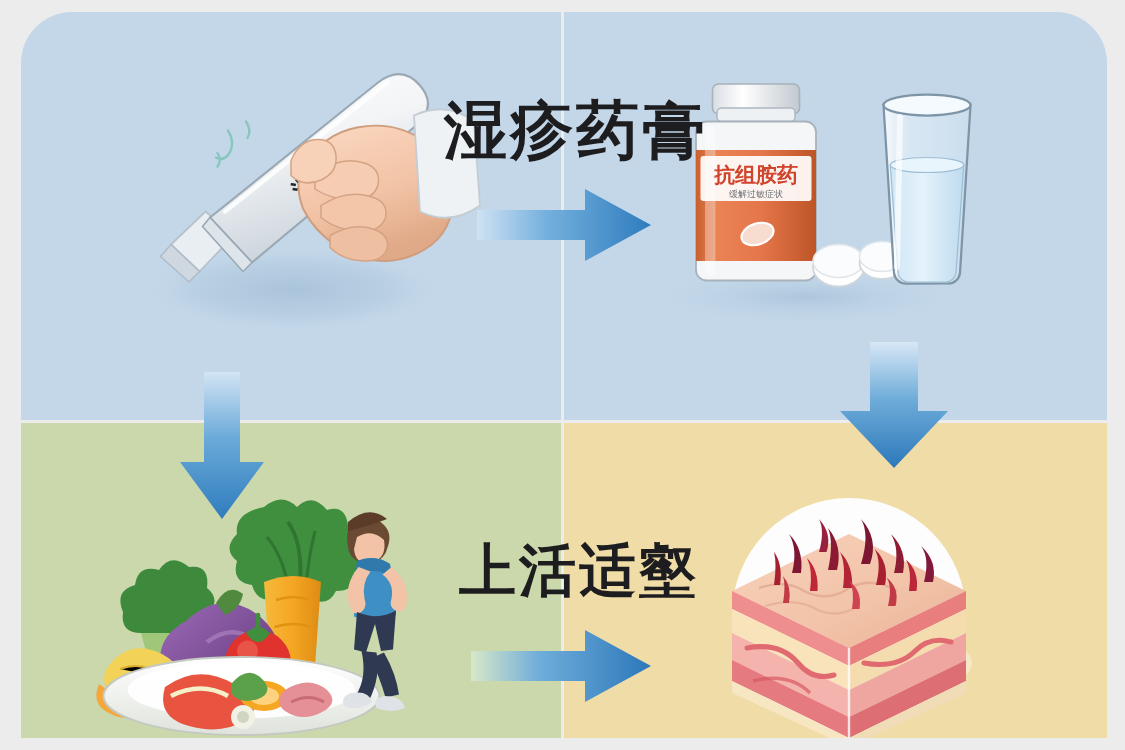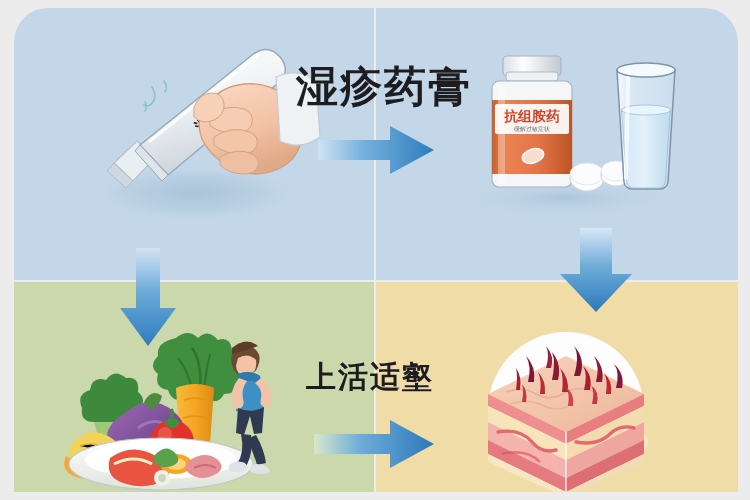--- a/index.html
+++ b/index.html
@@ -18,21 +18,21 @@
   #q-br{left:376px; top:282px; width:362px; height:218px; background:#f0dca6;}
 
   
   #edge{position:absolute;inset:0;pointer-events:none;
         box-shadow:inset 0 0 0 8px #ececed;}
 
   
   .headline{position:absolute;color:#1d1d20;font-weight:700;letter-spacing:2px;
             white-space:nowrap;line-height:1;}
   #title-top{left:296px;top:66px;font-size:42px;}
-  #title-bottom{left:306px;top:362px;font-size:30px;}
+  #title-bottom{left:306px;top:362px;font-size:38px;}
 
   
   .arrow{position:absolute;}
   .arrow svg{display:block;overflow:visible;}
 
   
   .art{position:absolute;}
   .art svg{display:block;overflow:visible;}
 </style>
 </head>
@@ -95,21 +95,21 @@
         <path d="M124 92 q18 -12 36 -5 q9 4 7 13 q-3 9 -15 9 q-17 0 -28 -9 Z" fill="#f3c6aa" stroke="#d5a384" stroke-width="1"></path>
         <path d="M130 112 q17 -10 32 -3 q8 4 6 12 q-3 8 -14 8 q-15 0 -24 -9 Z" fill="#efbfa2" stroke="#d5a384" stroke-width="1"></path>
 
         <path d="M104 62 q6 -14 18 -14 q11 0 12 11 q1 11 -10 16 q-12 5 -20 -3 Z" fill="#f8d2b8" stroke="#d5a384" stroke-width="1"></path>
 
         <path d="M186 32 q22 -10 40 4 l4 56 q-20 14 -40 4 Z" fill="#eef2f5" stroke="#c3ccd4" stroke-width="1.2"></path>
       </g>
     </svg>
   </div>
 
-  <div class="art" id="art-medication" style="left:465px;top:48px;width:220px;height:170px;text-align:center;">
+  <div class="art" id="art-medication" style="left:437px;top:48px;width:220px;height:170px;text-align:center;">
     <svg width="220" height="170" viewBox="0 0 220 170">
       <defs>
         <linearGradient id="bottleG" x1="0" y1="0" x2="1" y2="0">
           <stop offset="0%" stop-color="#c9602f"></stop>
           <stop offset="18%" stop-color="#ea8354"></stop>
           <stop offset="55%" stop-color="#e5754a"></stop>
           <stop offset="100%" stop-color="#bd5526"></stop>
         </linearGradient>
         <linearGradient id="capG" x1="0" y1="0" x2="1" y2="0">
           <stop offset="0%" stop-color="#d9dee3"></stop>

